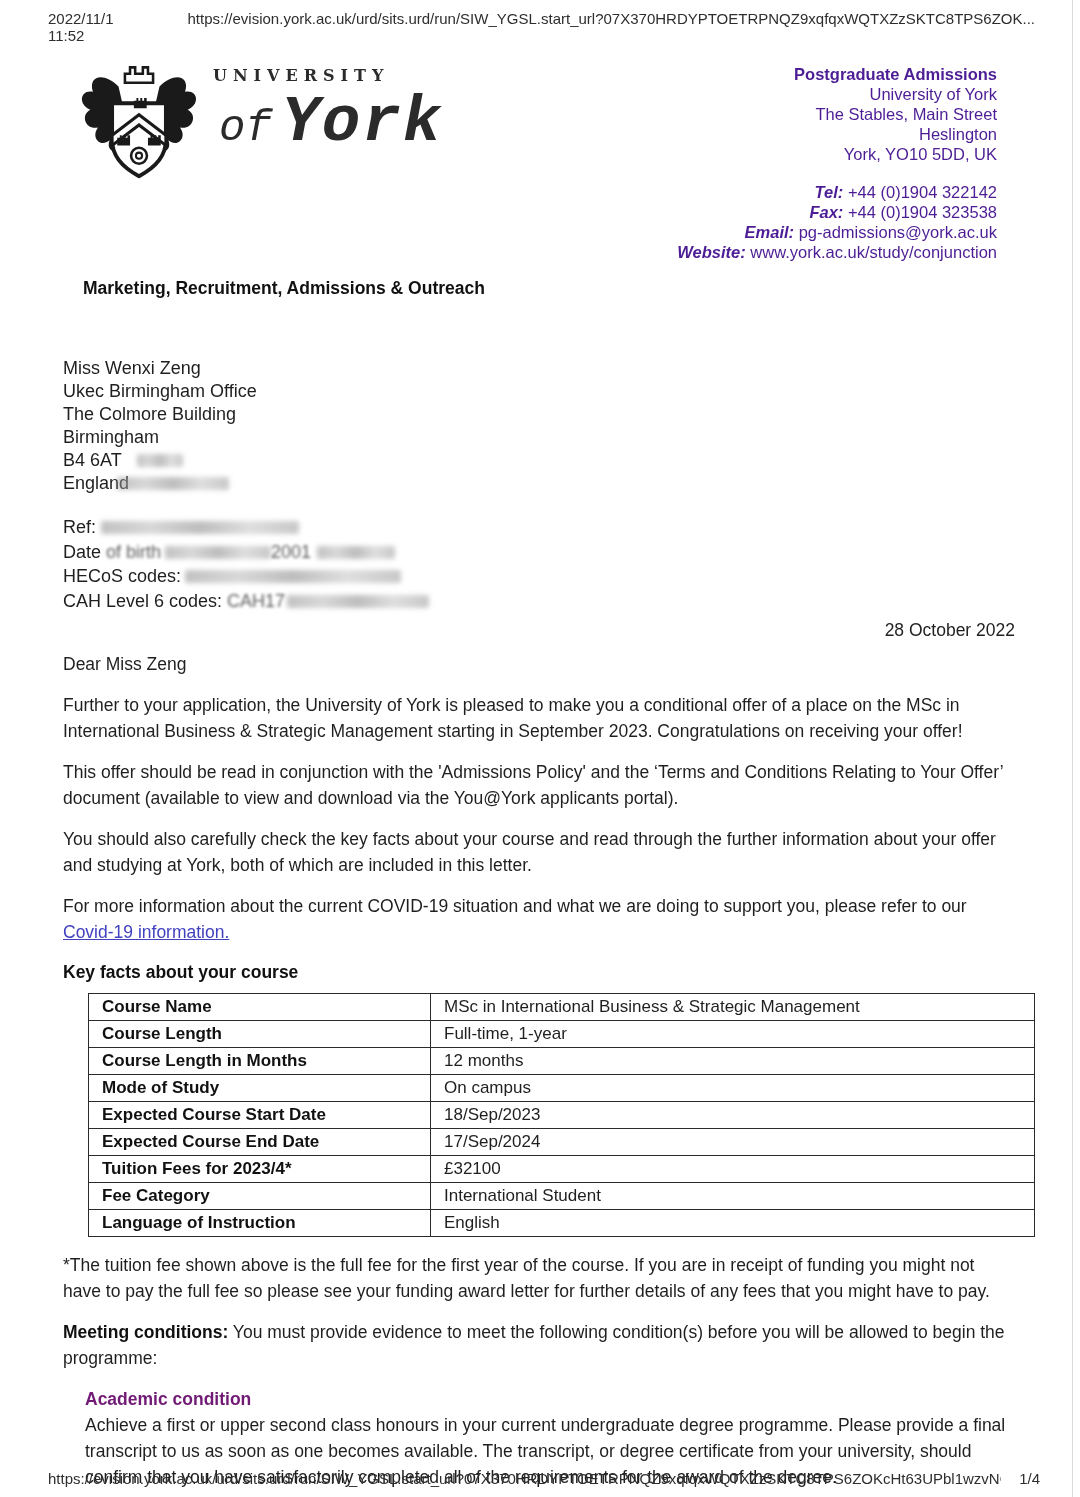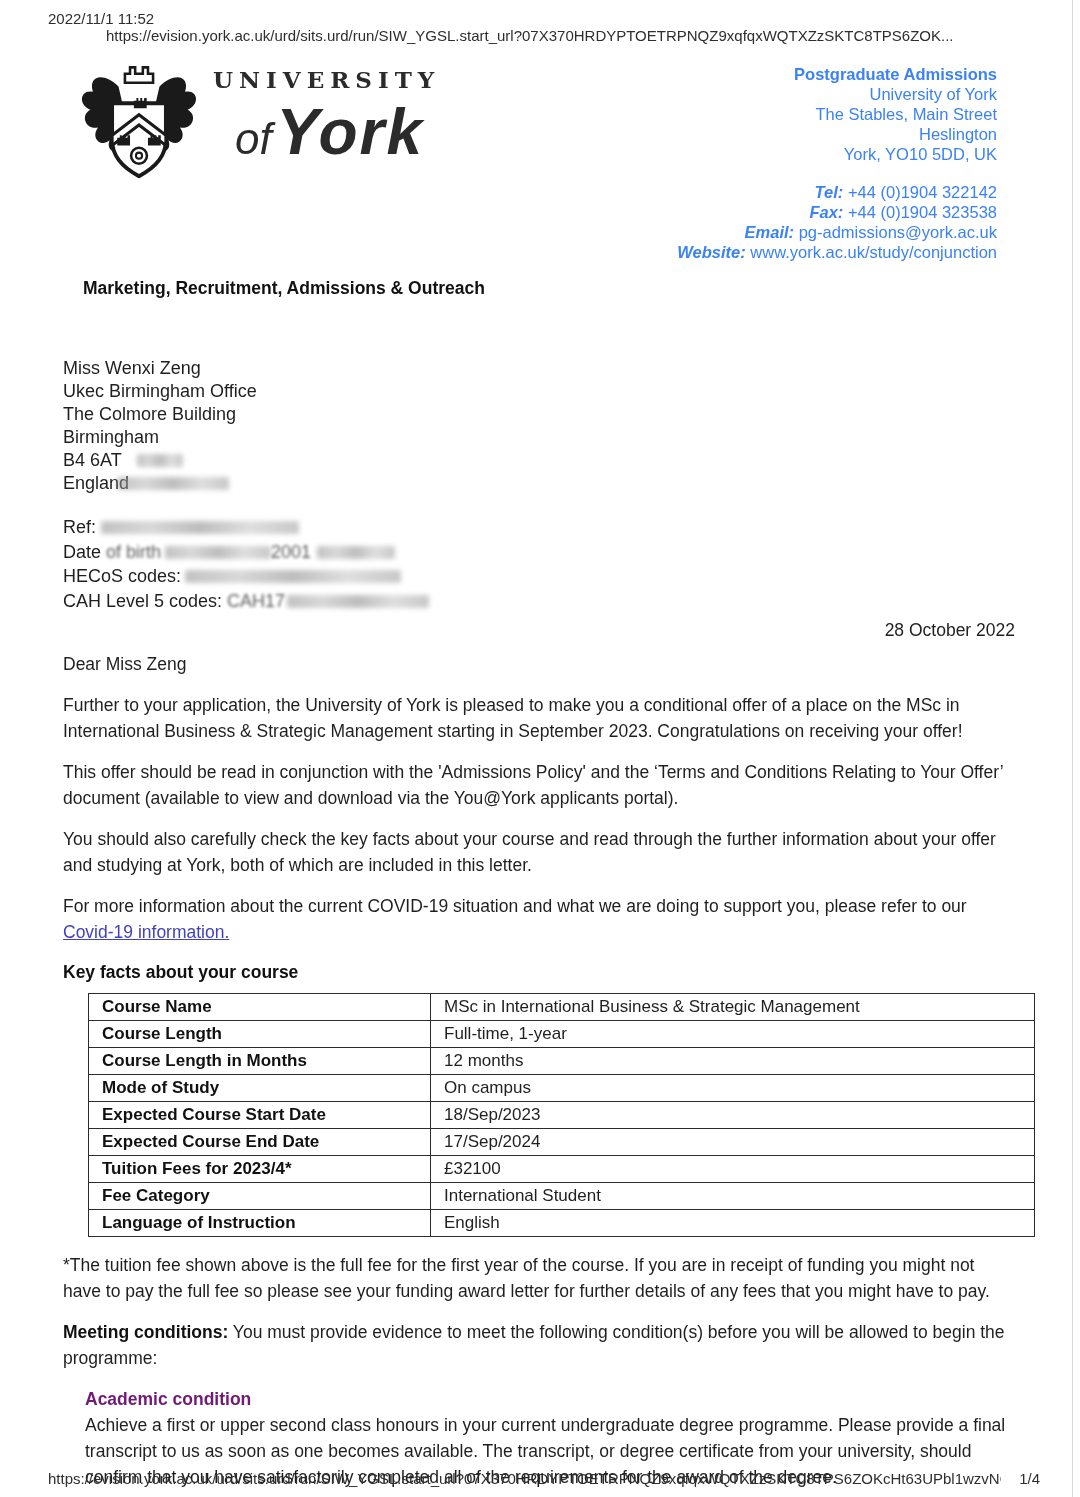--- a/index.html
+++ b/index.html
@@ -7,41 +7,41 @@
   .page {
     position:relative; width:1080px; height:1497px; margin:0 auto;
     background:#ffffff; overflow:hidden;
     font-family:"Liberation Sans", sans-serif; color:#1f1f1f;
   }
   .page-edge { position:absolute; top:0; right:7px; width:1px; height:100%;
     background:#d9d9d9; }
 
   
   .print-header { display:flex; align-items:flex-start; padding:10px 45px 0 48px;
-    font-size:15px; color:#2e2e2e;flex-direction:column; }
+    font-size:15px; color:#2e2e2e; }
   .print-header .url { margin-left:58px; white-space:nowrap; }
   .print-footer { position:absolute; left:48px; right:40px; bottom:10px;
     display:flex; justify-content:space-between; font-size:15px; color:#2e2e2e; }
   .print-footer .url { white-space:nowrap; overflow:hidden; }
   .print-footer .pgnum { margin-left:18px; }
 
   
   .letterhead { display:flex; justify-content:space-between;
     margin:16px 83px 0 75px; }
   .brand { display:flex; }
   .crest { width:128px; height:130px; flex:0 0 auto; }
   .wordmark { margin-left:10px; padding-top:6px; color:#262626; }
-  .wm-top { font-family:"DejaVu Serif", serif; font-size:23px; letter-spacing:6px;
+  .wm-top { font-family:"DejaVu Serif", serif; font-size:16px; letter-spacing:6px;
     font-weight:bold; color:#2b2b2b; }
-  .wm-script { font-family:Liberation Sans, sans-serif; font-style:italic;
-    margin-top:2px; margin-left:22px; color:#2b2b2b; }
+  .wm-script { font-family:Liberation Mono, monospace; font-style:italic;
+    margin-top:2px; margin-left:6px; color:#2b2b2b; }
   .wm-of { font-size:44px; }
   .wm-york { font-size:64px; font-weight:bold; letter-spacing:2px; }
 
-  .office { text-align:right; font-size:16.5px; line-height:20px; color:#3b82f6;
+  .office { text-align:right; font-size:16.5px; line-height:20px; color:#4c1d95;
     padding-top:4px; }
   .office .o-name { font-weight:bold; }
   .contacts { margin-top:18px;margin-left:31px; }
   .ci-label { font-weight:bold; font-style:italic; }
 
   .dept { margin:16px 63px 0 83px; font-weight:bold; font-size:17.5px; color:#111; }
 
   
   .recipient { margin:58px 63px 0 63px; font-size:18px; line-height:23px; }
   .ref-block { margin:20px 63px 0 63px; font-size:18px; line-height:24.5px; }
@@ -135,21 +135,21 @@
     <div>The Colmore Building</div>
     <div>Birmingham</div>
     <div><span>B4 6AT</span>&nbsp;&nbsp;&nbsp;<span class="rdx" style="width:46px"></span></div>
     <div><span>England</span><span class="rdx" style="width:112px;margin-left:-12px"></span></div>
   </div>
 
   <div class="ref-block">
     <div><span>Ref:</span> <span class="rdx" style="width:198px"></span></div>
     <div><span>Date </span><span class="blurtext">of birth</span><span class="rdx" style="width:106px;margin-left:4px"></span><span class="blurtext">2001</span><span class="rdx" style="width:78px;margin-left:6px"></span></div>
     <div><span>HECoS codes:</span><span class="rdx" style="width:216px;margin-left:4px"></span></div>
-    <div><span>CAH Level 5 codes:</span> <span class="blurtext">CAH17</span><span class="rdx" style="width:142px;margin-left:2px"></span></div>
+    <div><span>CAH Level 6 codes:</span> <span class="blurtext">CAH17</span><span class="rdx" style="width:142px;margin-left:2px"></span></div>
   </div>
 
   <div class="body-block">
     <div class="date-line">28 October 2022</div>
     <div class="salutation">Dear Miss Zeng</div>
 
     <p class="p">Further to your application, the University of York is pleased to make you a conditional offer of a place on the MSc in International Business &amp; Strategic Management starting in September 2023. Congratulations on receiving your offer!</p>
     <p class="p">This offer should be read in conjunction with the 'Admissions Policy' and the ‘Terms and Conditions Relating to Your Offer’ document (available to view and download via the You@York applicants portal).</p>
     <p class="p">You should also carefully check the key facts about your course and read through the further information about your offer and studying at York, both of which are included in this letter.</p>
     <p class="p"><span>For more information about the current COVID-19 situation and what we are doing to support you, please refer to our </span><a href="#" class="doc-link">Covid-19 information.</a></p>

